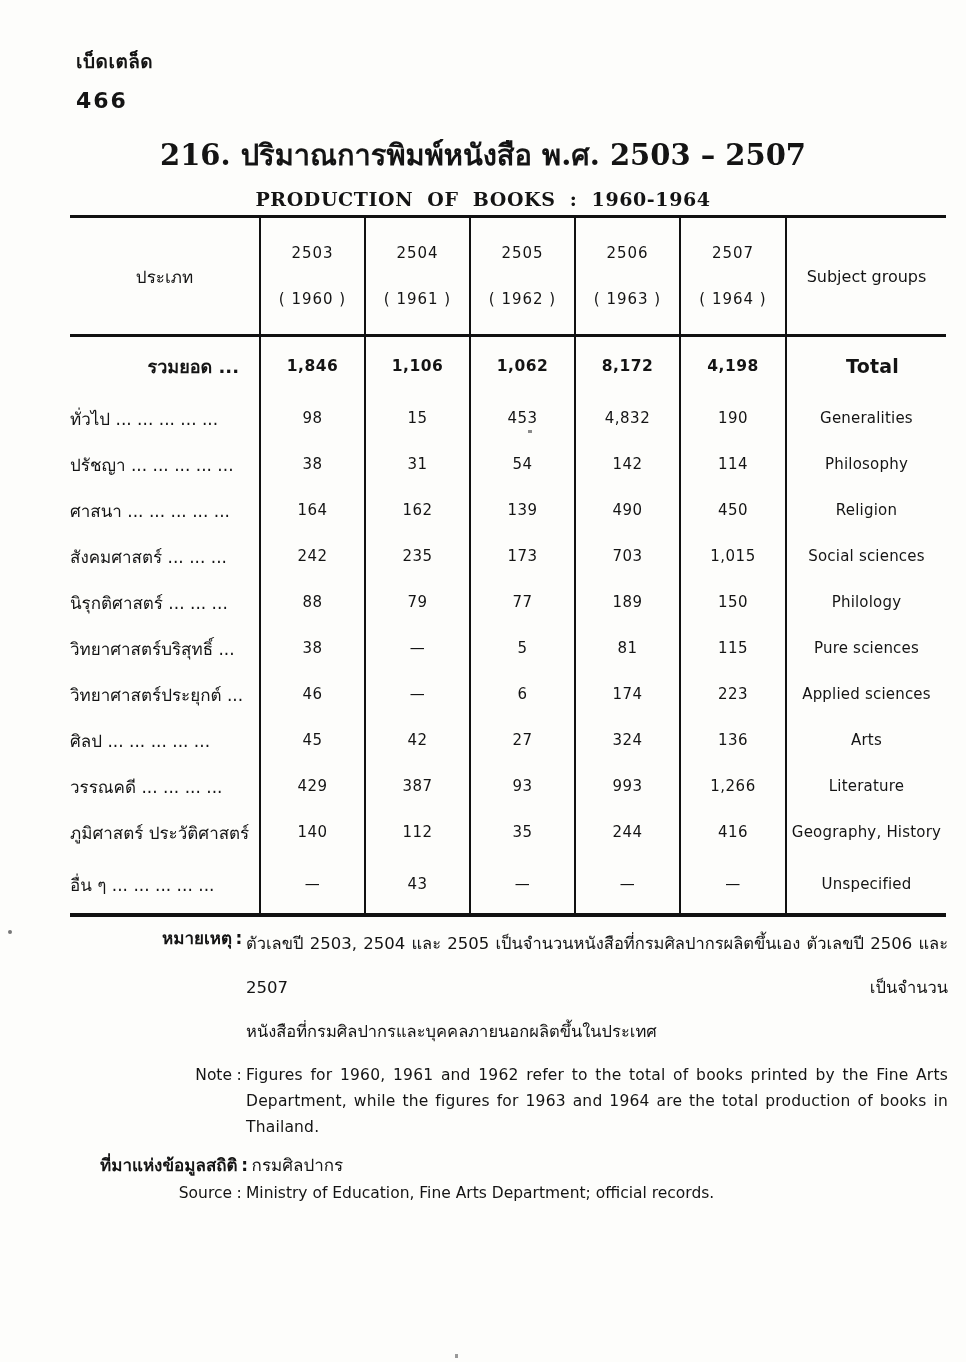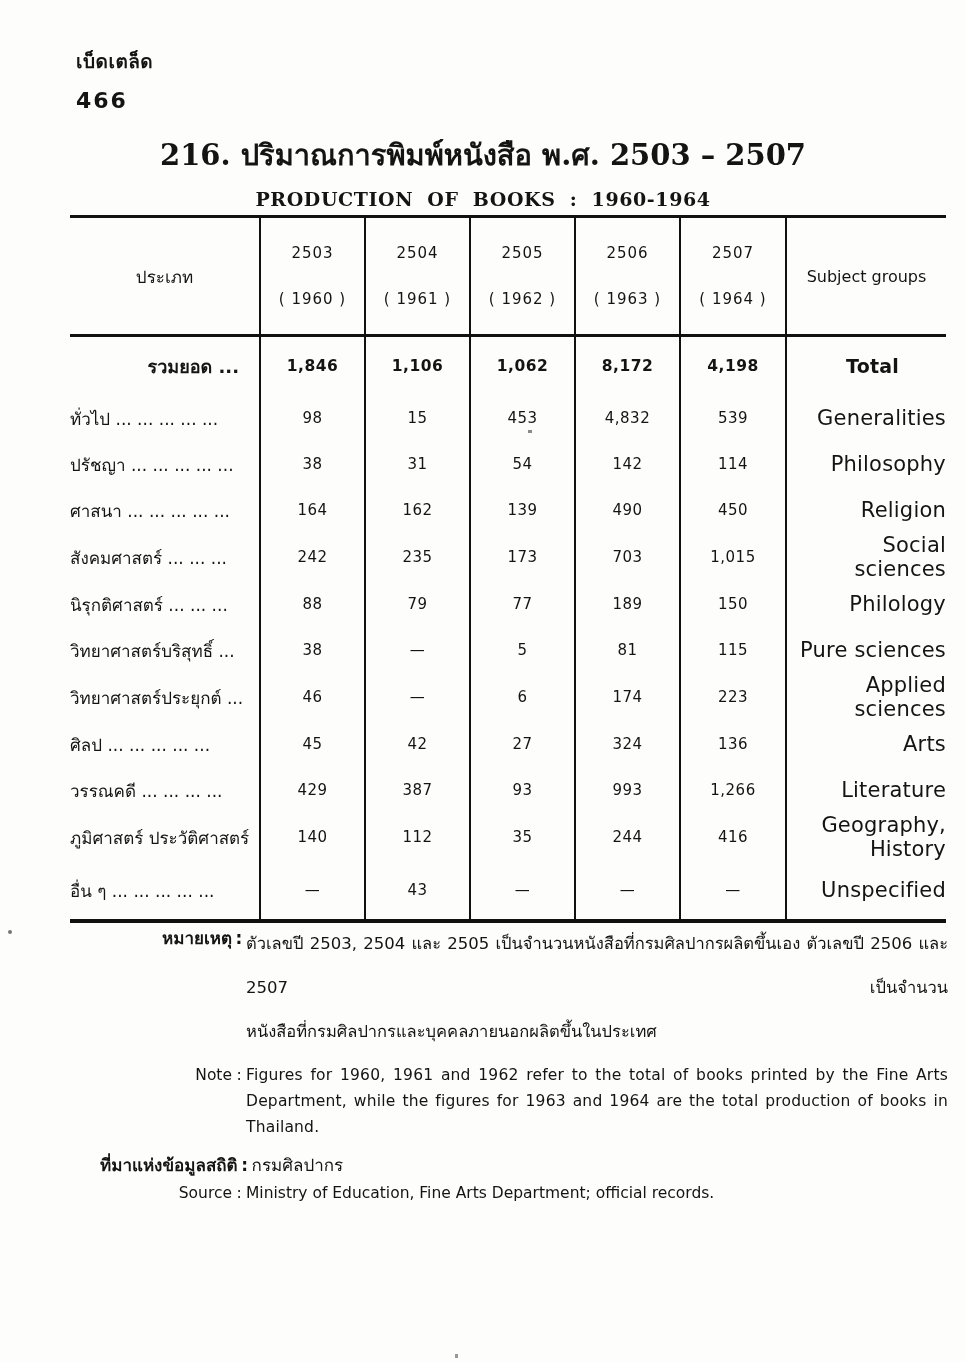--- a/index.html
+++ b/index.html
@@ -29,21 +29,21 @@
   table.stat th + th, table.stat td + td { border-left:2px solid #111; }
   thead tr { border-bottom:3px solid #111; }
   thead th { height:116px; font-weight:normal; }
   .year-cell .be { font-size:15px; letter-spacing:1px; margin-bottom:28px; }
   .year-cell .ad { font-size:15px; letter-spacing:1px; }
   .c-thai-h { font-size:17px; }
   .c-eng-h  { font-size:16px; }
 
   tbody td { height:46px; text-align:center; font-size:15px; letter-spacing:0.5px; }
   td.c-thai { text-align:left; padding-left:14px; font-size:17px; letter-spacing:0; }
-  td.c-eng  { text-align:right; padding-left:12px; font-size:21px; letter-spacing:0.2px; }
+  td.c-eng  { text-align:center; padding-left:12px; font-size:15px; letter-spacing:0.2px; }
   tr.row-total td { height:58px; font-weight:bold; font-size:15.5px; }
   tr.row-total td.c-thai { text-align:right; padding-right:20px; font-size:18px; }
   tr.row-total td.c-eng  { text-align:center; padding-left:12px; font-size:19px; }
   tr.row-last td { height:58px; }
 
   
   .notes { position:absolute; top:922px; left:100px; width:848px; }
   .note-row { display:flex; align-items:flex-start; }
   .nl { flex:0 0 132px; text-align:right; white-space:nowrap; }
   .nc { flex:0 0 14px; text-align:center; }
@@ -124,21 +124,21 @@
         <td>8,172</td>
         <td>4,198</td>
         <td class="c-eng">Total</td>
       </tr>
       <tr>
         <td class="c-thai">ทั่วไป ... ... ... ... ...</td>
         <td>98</td>
         <td>15</td>
         <td>453</td>
         <td>4,832</td>
-        <td>539</td>
+        <td>190</td>
         <td class="c-eng">Generalities</td>
       </tr>
       <tr>
         <td class="c-thai">ปรัชญา ... ... ... ... ...</td>
         <td>38</td>
         <td>31</td>
         <td>54</td>
         <td>142</td>
         <td>114</td>
         <td class="c-eng">Philosophy</td>

